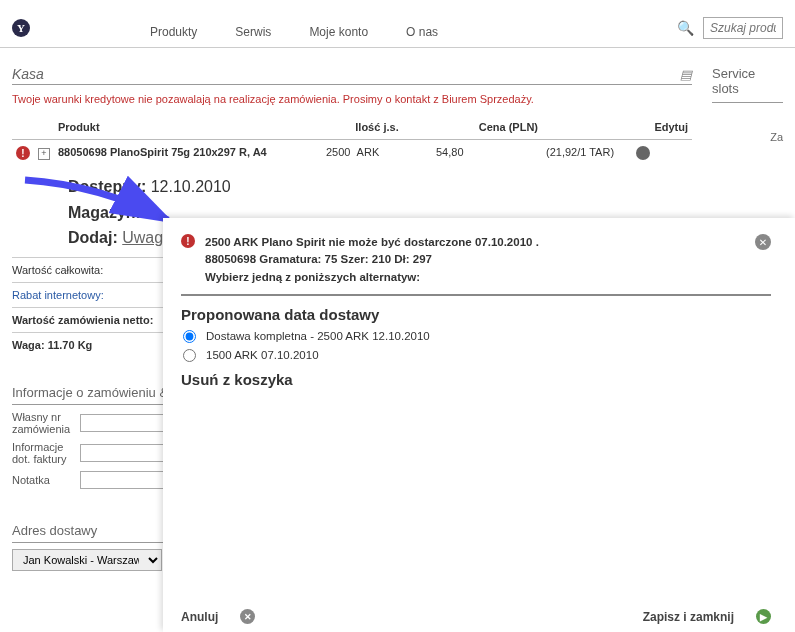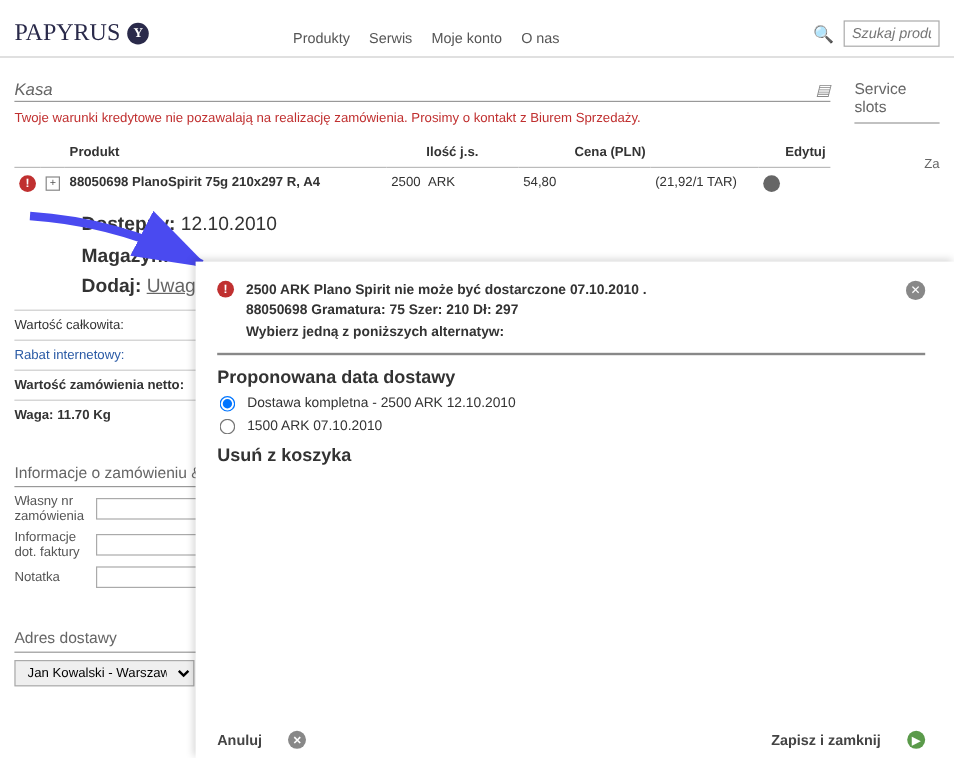--- a/index.html
+++ b/index.html
@@ -2,21 +2,21 @@
 <html><head>
 <meta charset="utf-8">
 <style>
 * { margin:0; padding:0; box-sizing:border-box; }
 body { font-family: Arial, sans-serif; font-size:12px; color:#333; background:#fff; width:795px; height:632px; overflow:hidden; position:relative; }
 
 
 .header { display:flex; align-items:center; padding:8px 12px 0; border-bottom:1px solid #ccc; height:48px; }
 .logo { font-family: Georgia, serif; font-size:20px; color:#2a2a4a; display:flex; align-items:center; gap:6px; }
 .logo-circle { width:18px; height:18px; border-radius:50%; background:#2a2a4a; display:inline-flex; align-items:center; justify-content:center; color:#fff; font-size:11px; font-weight:bold; }
-.nav { display:flex; gap:16px; margin-left:120px; align-items:flex-end; height:100%;justify-content:flex-end; }
+.nav { display:flex; gap:38px; margin-left:120px; align-items:flex-end; height:100%;justify-content:flex-end; }
 .nav-item { color:#555; padding-bottom:8px; cursor:pointer; }
 .search-area { margin-left:auto; display:flex; align-items:center; gap:8px; }
 .search-icon { color:#888; font-size:14px; }
 .search-input { border:1px solid #aaa; padding:3px 6px; width:80px; font-style:italic; color:#888; font-size:12px; }
 
 
 .main { display:flex; padding:12px 12px 0; gap:20px; }
 .left { flex:0 0 680px; }
 .right { flex:1; }
 
@@ -70,21 +70,20 @@
 .modal-foot { position:absolute; left:18px; right:24px; bottom:8px; display:flex; justify-content:space-between; align-items:center; font-size:12px; }
 .btn { display:flex; align-items:center; gap:22px; cursor:pointer; font-weight:bold; color:#444; }
 .btn .cic { width:15px;height:15px;border-radius:50%;background:#888;color:#fff;display:inline-flex;align-items:center;justify-content:center;font-size:9px; }
 .btn .go { width:15px;height:15px;border-radius:50%;background:#5a9a4a;color:#fff;display:inline-flex;align-items:center;justify-content:center;font-size:9px; }
 </style>
 </head>
 <body>
 
 <div class="header">
   <div class="logo">
-    <span>PAPYRUS</span>
     <span class="logo-circle">Y</span>
   </div>
   <div class="nav">
     <span class="nav-item">Produkty</span>
     <span class="nav-item">Serwis</span>
     <span class="nav-item">Moje konto</span>
     <span class="nav-item">O nas</span>
   </div>
   <div class="search-area">
     <span class="search-icon">🔍</span>

